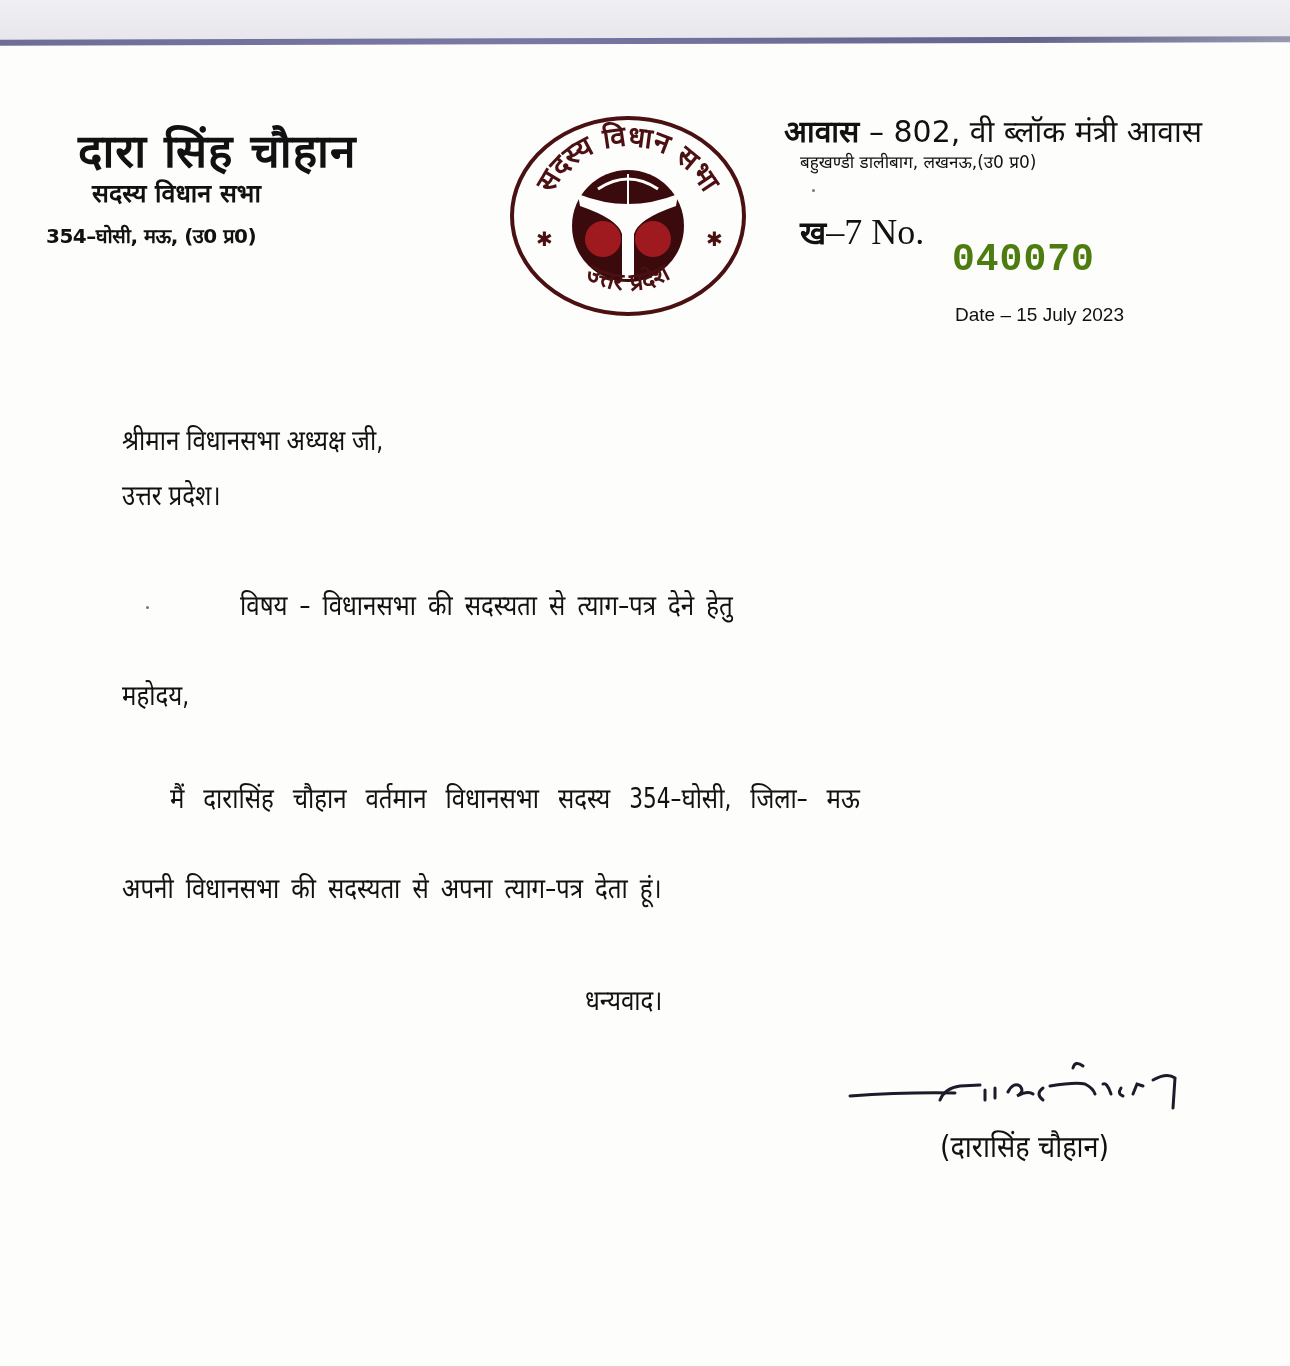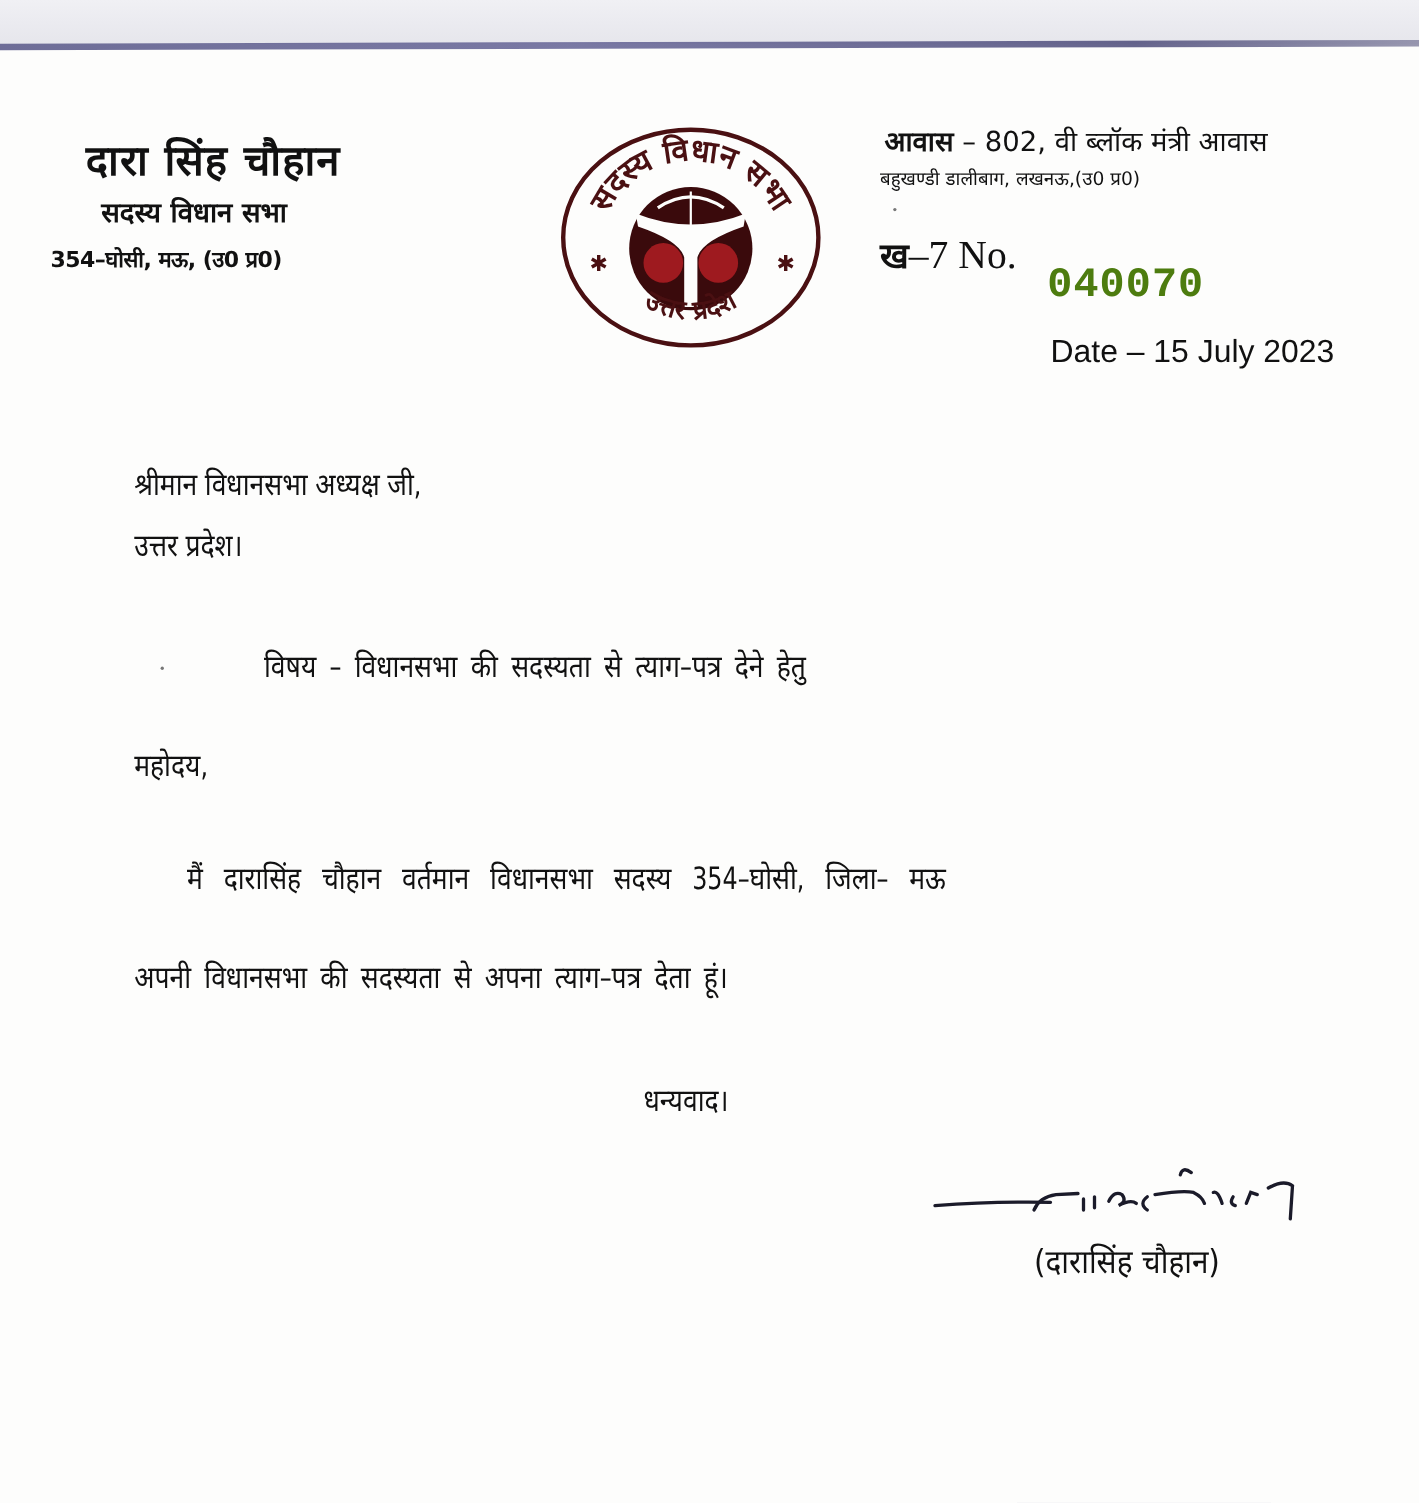--- a/index.html
+++ b/index.html
@@ -19,38 +19,38 @@
   }
   .paper-edge {
     position: absolute; left: 0; top: 38px; width: 1290px; height: 6px;
     background: linear-gradient(90deg, #5e5d8c, #6b6a9a 40%, #555480 80%, #8e8da8);
     transform: skewY(-0.15deg);
     opacity: 0.9;
   }
   .abs { position: absolute; white-space: nowrap; }
 
   
-  .lh-name { left: 78px; top: 118px; font-size: 38px; font-weight: bold; letter-spacing: 1px; }
+  .lh-name { left: 78px; top: 118px; font-size: 46px; font-weight: bold; letter-spacing: 1px; }
   .lh-role { left: 92px; top: 175px; font-size: 25px; font-weight: bold; }
   .lh-const { left: 46px; top: 222px; font-size: 20px; font-weight: bold; letter-spacing: -0.5px; }
 
   
   .seal { left: 508px; top: 114px; width: 240px; height: 204px; }
 
   
-  .addr1 { left: 804px; top: 110px; font-size: 25px; }
+  .addr1 { left: 784px; top: 110px; font-size: 30px; }
   .addr1 b { font-weight: bold; }
   .addr2 { left: 800px; top: 150px; font-size: 17px; }
   .ref { left: 800px; top: 210px; font-family: "Liberation Serif", serif; font-size: 36px; text-align: right; }
   .ref .kha { font-family: "DejaVu Sans", sans-serif; font-weight: bold; font-size: 32px; }
   .serial {
     left: 952px; top: 238px; font-family: "Liberation Mono", monospace; font-weight: bold;
     font-size: 38px; color: #4d7c0f; letter-spacing: 1px;
   }
-  .date { left: 955px; top: 304px; font-family: "Liberation Sans", sans-serif; font-size: 29px; }
+  .date { left: 955px; top: 304px; font-family: "Liberation Sans", sans-serif; font-size: 19px; }
 
   
   .body-text { font-family: "DejaVu Sans", sans-serif; font-size: 28px; font-stretch: condensed; transform-origin: left top; }
   .addressee1 { left: 122px; top: 420px; transform: scaleX(0.86); }
   .addressee2 { left: 122px; top: 475px; transform: scaleX(0.86); }
   .subject { left: 240px; top: 585px; transform: scaleX(0.86); word-spacing: 6px; }
   .salutation { left: 122px; top: 675px; transform: scaleX(0.86); }
   .para1 { left: 170px; top: 778px; transform: scaleX(0.86); word-spacing: 14px; }
   .para2 { left: 122px; top: 868px; transform: scaleX(0.86); word-spacing: 6px; }
   .thanks { left: 585px; top: 980px; transform: scaleX(0.86); }

